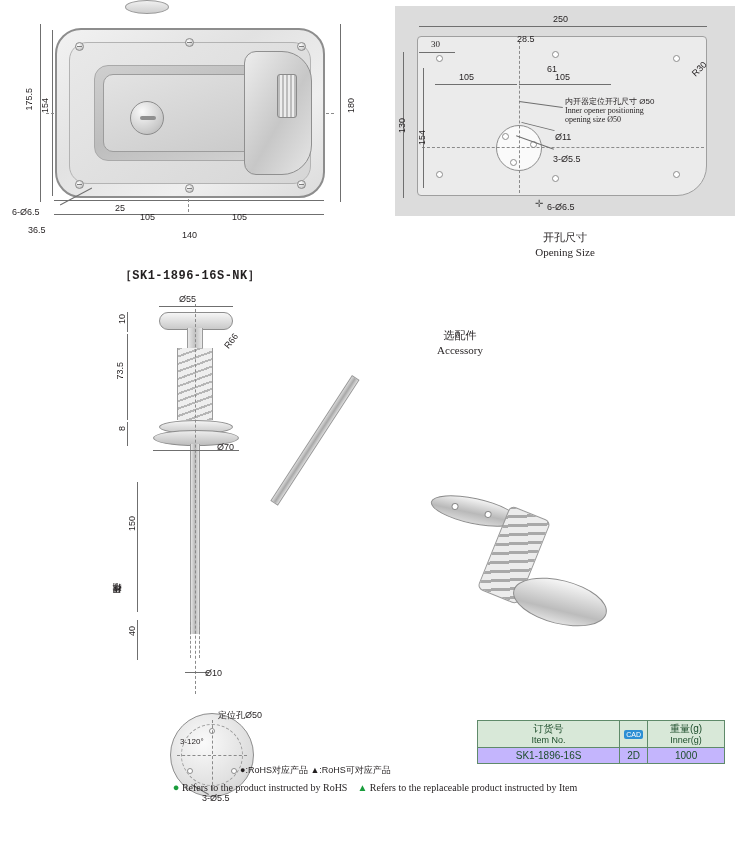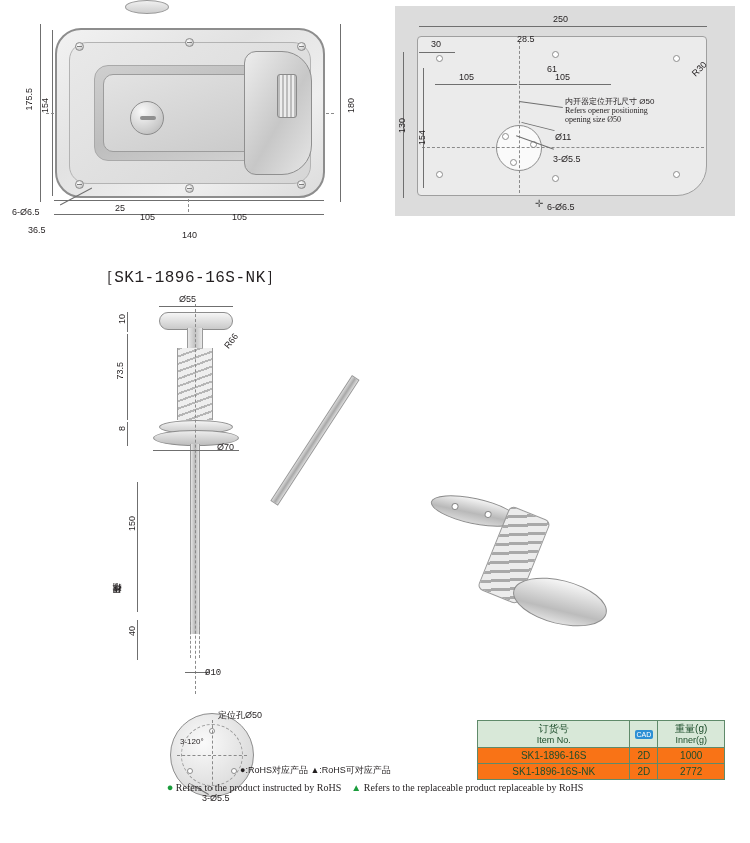--- a/index.html
+++ b/index.html
@@ -169,38 +169,38 @@
     position:absolute; left:10px; top:10px; right:10px; bottom:10px;
     border:1px dashed #9a9a9a; border-radius:50%;
   }
   .bc-hole { position:absolute; width:6px; height:6px; border:1px solid #8d8d8d; border-radius:50%; background:#fff; }
 
   
   #order-table { position:absolute; left:477px; top:720px; width:248px; }
   table { border-collapse:collapse; width:100%; font-size:10px; }
   th, td { border:1px solid #5f8a6a; padding:2px 3px; text-align:center; color:#1d4d2b; }
   thead th { background:#d8e8d8; font-weight:normal; line-height:1.15; }
-  tbody td { background:#f97316; }
+  tbody td { background:#c4b5fd; }
   .cad-cell { width:28px; }
   .cad-badge {
     display:inline-block; background:#2c8fd4; color:#fff; font-size:7px;
     padding:1px 2px; border-radius:2px; line-height:1;
   }
   .cad-sub { display:block; font-size:7px; color:#1d4d2b; }
 
   
   #footnotes { position:absolute; left:0; top:764px; width:750px; text-align:center; font-size:10px; }
   #footnotes .row1 { color:#231f20; font-size:9px; }
   #footnotes .row2 { margin-top:4px; font-size:10px; font-family:"Liberation Serif", serif; }
   .dot { color:#1a9c3c; font-size:11px; }
   .tri { color:#1a9c3c; font-size:10px; }
 
   .caption { position:absolute; text-align:center; font-size:11px; line-height:1.35; }
   .caption .en { font-family:"Liberation Serif", serif; }
-  .code { font-family:"Liberation Mono", monospace; font-size:16px; letter-spacing:.5px; }
+  .code { font-family:"Liberation Mono", monospace; font-size:12px; letter-spacing:.5px;font-weight:bold; }
 </style>
 </head>
 <body>
 
 <div id="fig-top-left">
 
   <div class="line vl" style="left:30px; top:24px; height:178px;"></div>
   <div class="line vl" style="left:42px; top:30px; height:166px;"></div>
   <div class="line vl" style="left:330px; top:24px; height:178px;"></div>
   <div class="line hl" style="left:44px; top:214px; width:270px;"></div>
@@ -264,42 +264,46 @@
   </div>
 
   <div class="line hl" style="left:24px; top:20px; width:288px;"></div>
   <div class="line hl" style="left:24px; top:46px; width:36px;"></div>
   <div class="line hl" style="left:40px; top:78px; width:82px;"></div>
   <div class="line hl" style="left:124px; top:78px; width:92px;"></div>
   <div class="line vl" style="left:8px; top:46px; height:146px;"></div>
   <div class="line vl" style="left:28px; top:62px; height:120px;"></div>
 
   <div class="dim" style="left:158px; top:8px;">250</div>
-  <div class="dim" style="left:36px; top:33px;">30</div>
+  <div class="dim" style="left:36px; top:33px;font-family:Liberation Serif, serif;">30</div>
   <div class="dim" style="left:122px; top:28px;">28.5</div>
   <div class="dim" style="left:152px; top:58px;">61</div>
   <div class="dim" style="left:64px; top:66px;">105</div>
   <div class="dim" style="left:160px; top:66px;">105</div>
   <div class="dim vert" style="left:2px; top:112px;">130</div>
   <div class="dim vert" style="left:22px; top:124px;">154</div>
   <div class="dim" style="left:296px; top:58px; transform:rotate(-45deg);">R30</div>
 
   <div class="dim" style="left:160px; top:126px;">Ø11</div>
   <div class="dim" style="left:158px; top:148px;">3-Ø5.5</div>
   <div class="dim" style="left:152px; top:196px;">6-Ø6.5</div>
   <div class="center-mark" style="left:140px; top:192px;">✛</div>
 
   <div class="dim sm" style="left:170px; top:90px;">内开器定位开孔尺寸 Ø50</div>
-  <div class="dim sm" style="left:170px; top:100px; font-family:'Liberation Serif',serif;">Refers opener positioning</div>
+  <div class="dim sm" style="left:170px; top:100px; font-family:'Liberation Serif',serif;">Inner opener positioning</div>
   <div class="dim sm" style="left:170px; top:109px; font-family:'Liberation Serif',serif;">opening size Ø50</div>
 
   <div class="line hl" style="left:124px; top:98px; width:44px; transform:rotate(8deg);"></div>
   <div class="line hl" style="left:126px; top:120px; width:34px; transform:rotate(14deg);"></div>
   <div class="line hl" style="left:120px; top:136px; width:40px; transform:rotate(20deg);"></div>
 
+  <div class="caption" style="left:60px; top:224px; width:220px;">
+    <div>开孔尺寸</div>
+    <div class="en">Opening Size</div>
+  </div>
 </div>
 
 <div id="fig-mid-left">
   <div class="disc-top" style="left:28px; top:-300px;"></div>
 
   <div class="knob"></div>
   <div class="stem"></div>
   <div class="spring"></div>
   <div class="flange"></div>
   <div class="flange2"></div>
@@ -319,24 +323,28 @@
 
   <div class="dim" style="left:82px; top:-6px;">Ø55</div>
   <div class="dim vert" style="left:20px; top:14px;">10</div>
   <div class="dim" style="left:126px; top:36px; transform:rotate(-52deg);">R66</div>
   <div class="dim vert" style="left:18px; top:62px;">73.5</div>
   <div class="dim vert" style="left:20px; top:126px;">8</div>
   <div class="dim" style="left:120px; top:142px;">Ø70</div>
   <div class="dim vert" style="left:30px; top:216px;">150</div>
   <div class="dim vert" style="left:30px; top:326px;">40</div>
   <div class="dim vert" style="left:14px; top:300px;">压缩行程</div>
-  <div class="dim" style="left:108px; top:368px;font-family:Liberation Mono, monospace;">Ø10</div>
+  <div class="dim" style="left:108px; top:368px;">Ø10</div>
 </div>
 
 <div id="fig-accessory">
+  <div class="caption" style="left:-10px; top:8px; width:140px;">
+    <div>选配件</div>
+    <div class="en">Accessory</div>
+  </div>
 
   <div style="position:absolute; left:40px; top:60px; width:230px; height:230px;">
     <div class="acc-rod"></div>
     <div class="acc-flange">
       <div class="hole" style="left:20px; top:8px;"></div>
       <div class="hole" style="left:54px; top:9px;"></div>
     </div>
     <div class="acc-spring"></div>
     <div class="acc-knob"></div>
   </div>
@@ -376,31 +384,26 @@
           <span class="cad-sub" style="font-size:9px;">Inner(g)</span>
         </th>
       </tr>
     </thead>
     <tbody>
       <tr>
         <td>SK1-1896-16S</td>
         <td>2D</td>
         <td>1000</td>
       </tr>
-      <tr>
-        <td>SK1-1896-16S-NK</td>
-        <td>2D</td>
-        <td>2772</td>
-      </tr>
     </tbody>
   </table>
 </div>
 
 <div id="footnotes">
   <div class="row1" style="padding-left:240px; text-align:left;">●:RoHS对应产品      ▲:RoHS可对应产品</div>
   <div class="row2">
     <span class="dot">●</span>
     <span>Refers to the product instructed by RoHS</span>
     &nbsp;&nbsp;
     <span class="tri">▲</span>
-    <span>Refers to the replaceable product replaceable by RoHS</span>
+    <span>Refers to the replaceable product instructed by Item</span>
   </div>
 </div>
 
 </body></html>

